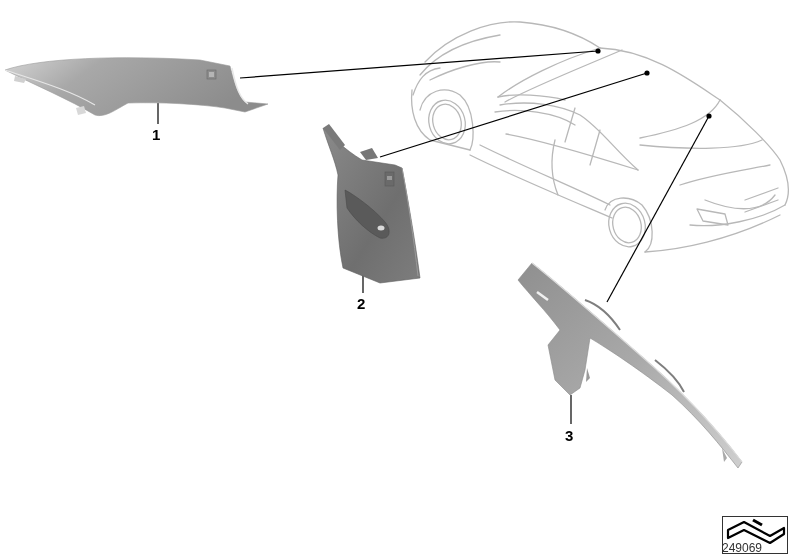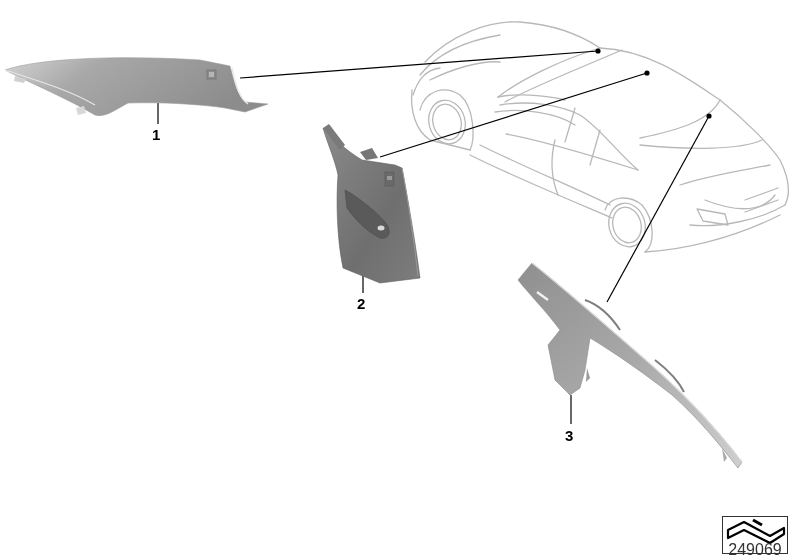--- a/index.html
+++ b/index.html
@@ -38,23 +38,23 @@
       height: 38px;
       box-sizing: border-box;
       border: 1px solid #333333;
       background: #ffffff;
     }
     .ref-number {
       position: absolute;
       left: 722px;
       top: 541px;
       width: 66px;
-      text-align: center;
+      text-align: left;
       font-family: "Liberation Sans", sans-serif;
-      font-size: 16px;
+      font-size: 12px;
       color: #333333;
       line-height: 1;
     }
   </style>
 </head>
 <body>
 
 <svg id="diagram-canvas" viewBox="0 0 800 560" xmlns="http://www.w3.org/2000/svg">
   <defs>
     <linearGradient id="gradPart1" x1="0" y1="0" x2="1" y2="0.3">

